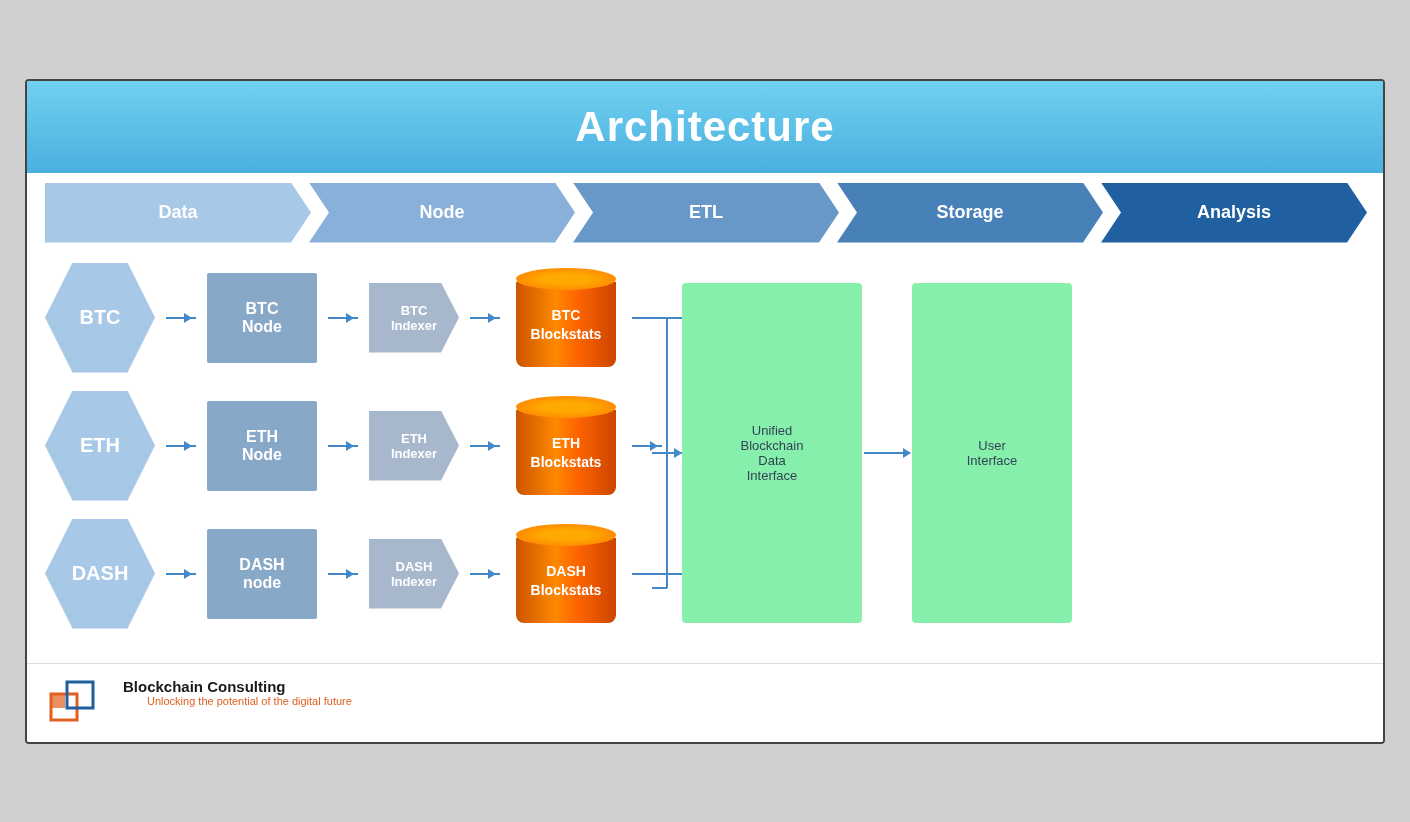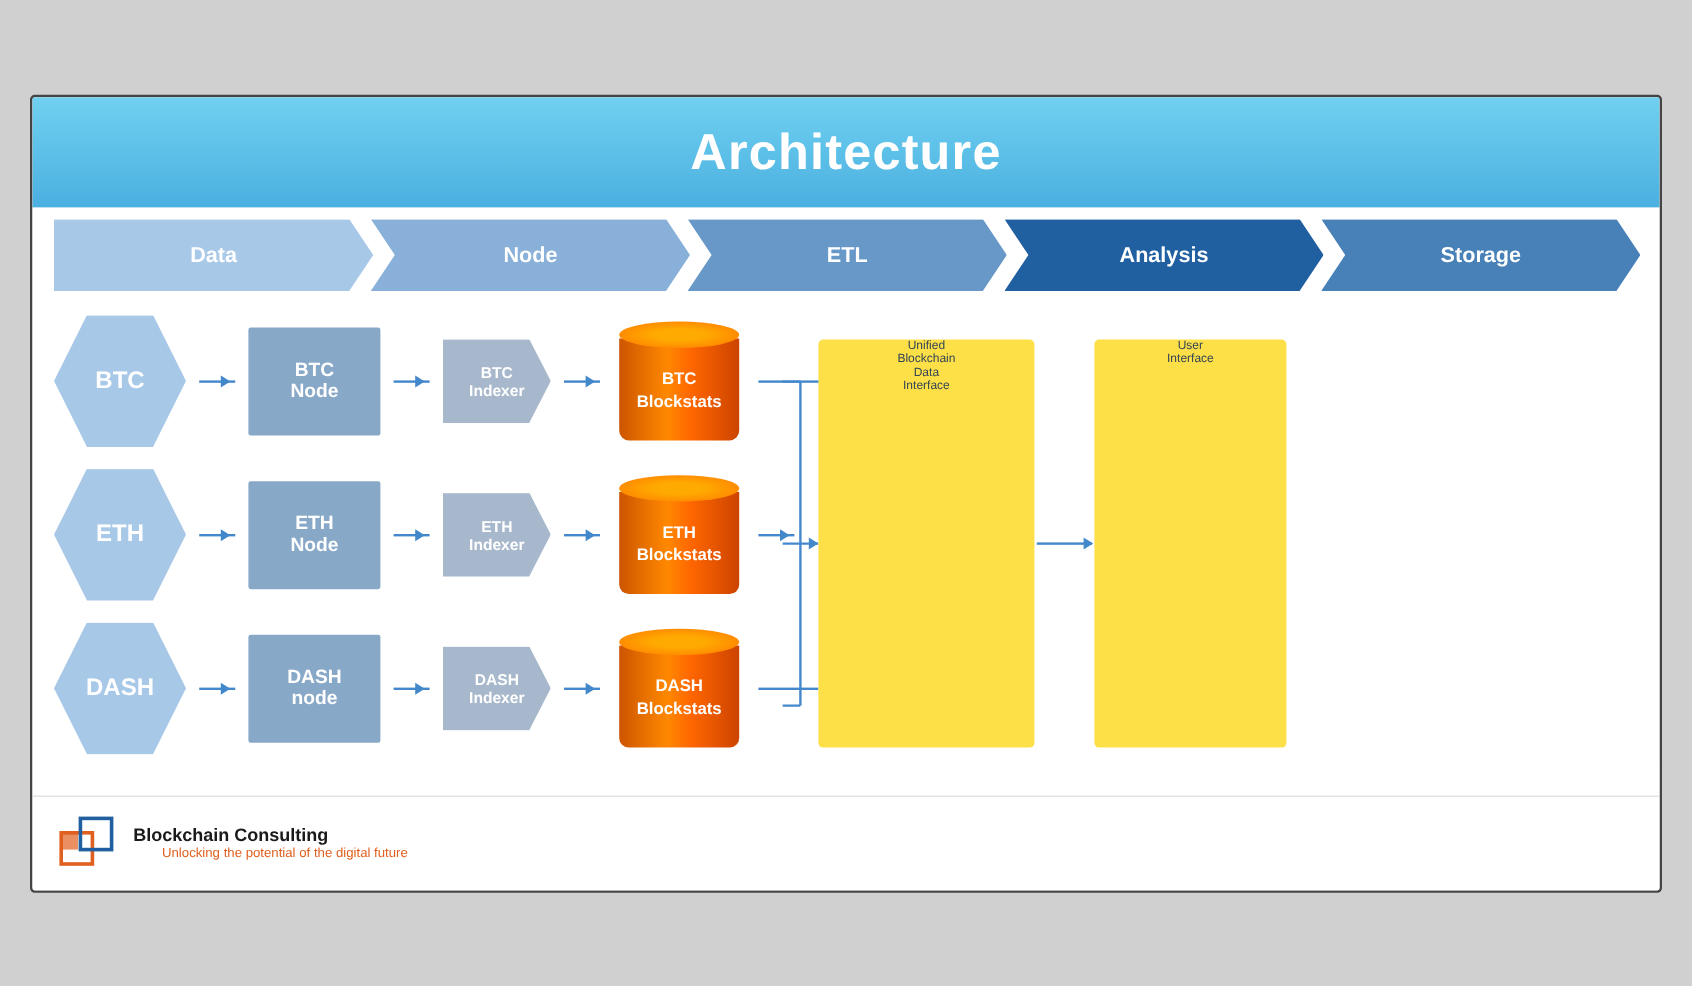--- a/index.html
+++ b/index.html
@@ -147,27 +147,27 @@
     .cylinder-text {
       color: white;
       font-size: 14px;
       font-weight: bold;
       text-align: center;
       line-height: 1.3;
     }
 
     
     .analysis-box {
-      background: #fde047;
+      background: #86efac;
       border-radius: 4px;
       display: flex;
-      align-items: flex-start;
-      justify-content: center;
-      text-align: center;
-      font-size: 10px;
+      align-items: center;
+      justify-content: center;
+      text-align: center;
+      font-size: 13px;
       color: #334455;
       font-weight: 500;
     }
     .flow-row {
       display: flex;
       flex-direction: row;
       align-items: center;
       gap: 11px;
     }
     .flow-cell {
@@ -180,22 +180,22 @@
     .footer {
       background: #fff;
       border-top: 1px solid #ddd;
       padding: 14px 20px;
       display: flex;
       align-items: center;
       gap: 16px;
     }
     .logo-box {
       display: flex;
-      align-items: center;
-      gap: 14px;
+      align-items: flex-start;
+      gap: 26px;
     }
     .logo-icon {
       width: 50px;
       height: 50px;
     }
     .logo-text {
       display: flex;
       flex-direction: column;
     }
     .logo-title {
@@ -243,25 +243,25 @@
   <div class="arrow-nav">
     <div class="arrow-item color-1">
       <span>Data</span>
     </div>
     <div class="arrow-item color-2">
       <span>Node</span>
     </div>
     <div class="arrow-item color-3">
       <span>ETL</span>
     </div>
+    <div class="arrow-item color-4">
+      <span>Storage</span>
+    </div>
     <div class="arrow-item color-5">
       <span>Analysis</span>
-    </div>
-    <div class="arrow-item color-4">
-      <span>Storage</span>
     </div>
   </div>
 
   <div class="main-content">
     <div style="display:flex; flex-direction:row; align-items:stretch; gap:0; width:100%;">
 
       <div style="display:flex; flex-direction:column; gap:18px; flex:none;">
 
         <div class="flow-row">
           <div class="flow-cell">

